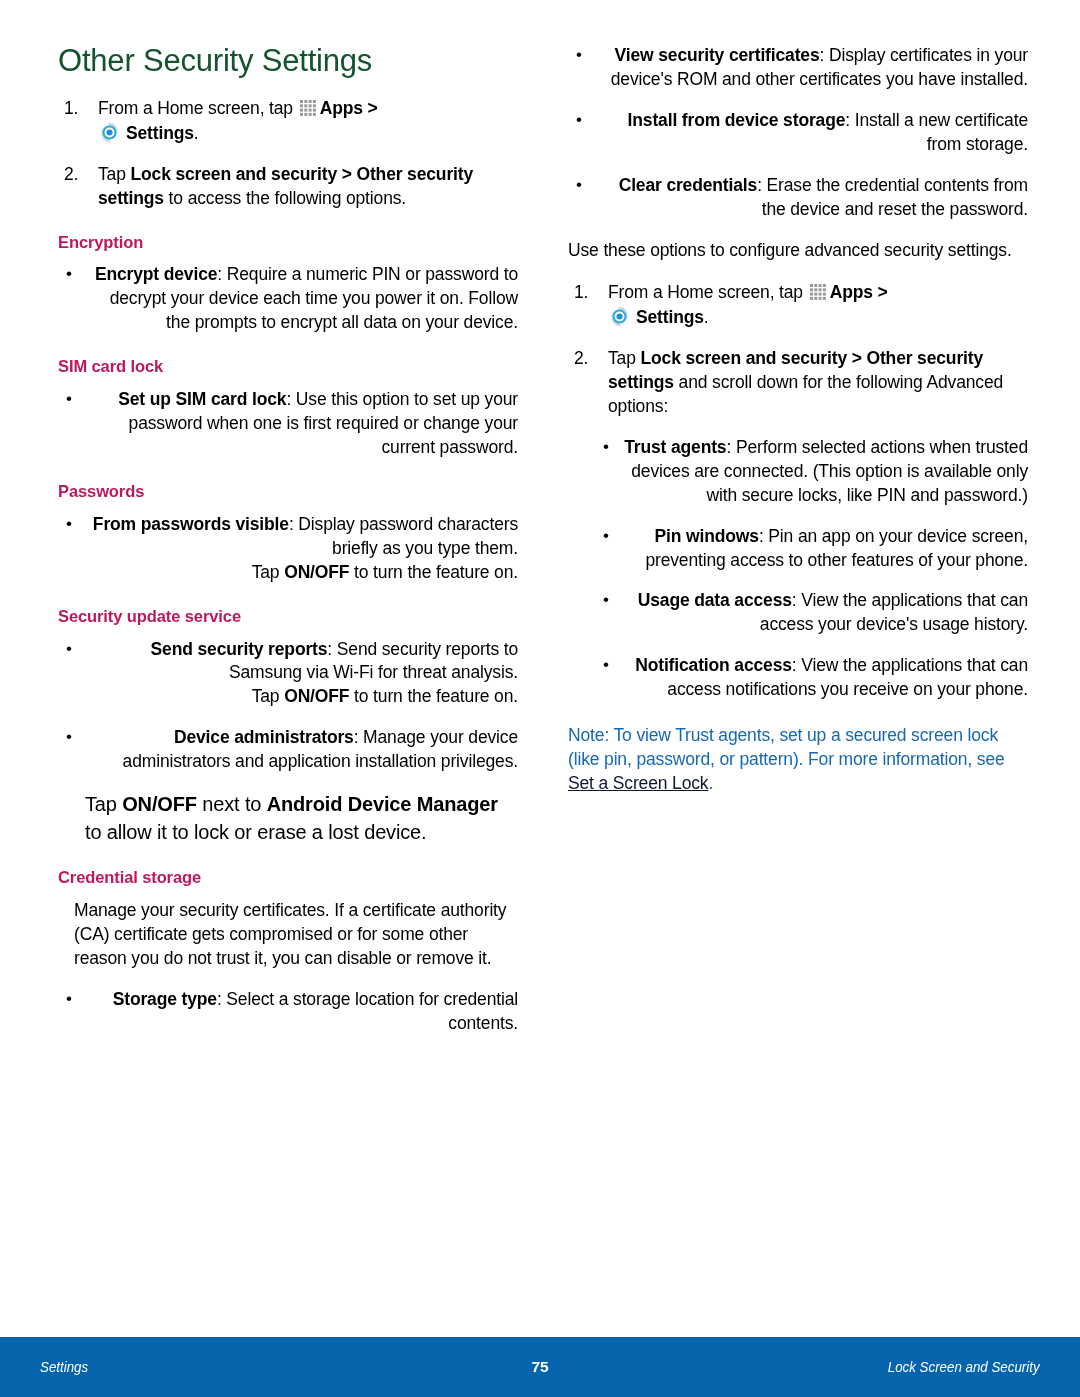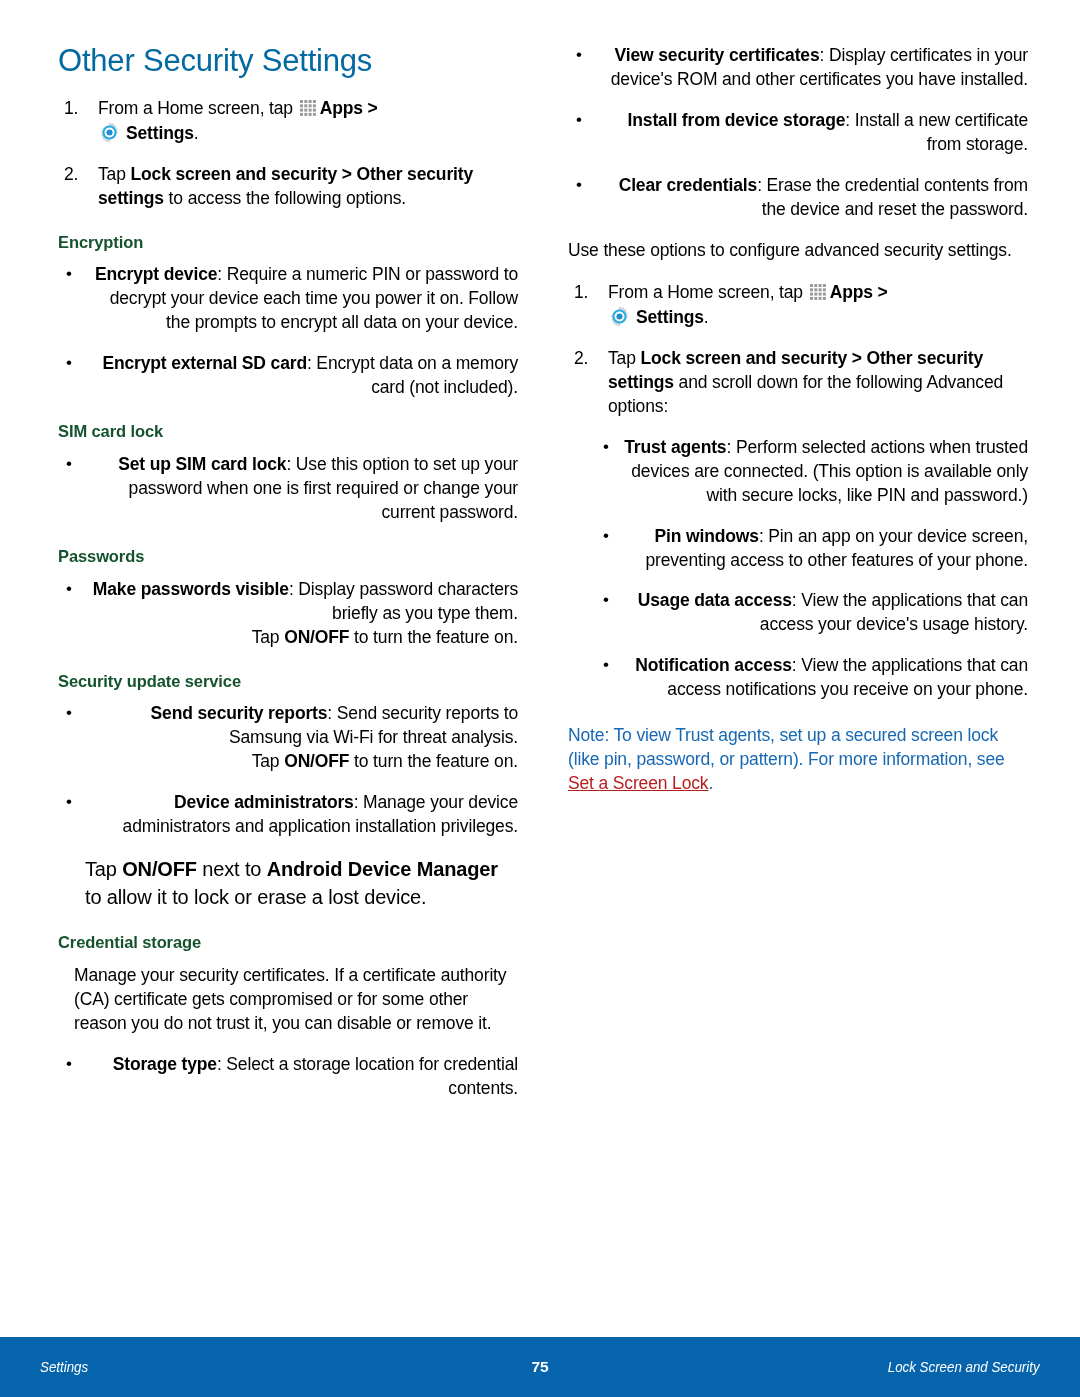--- a/index.html
+++ b/index.html
@@ -28,31 +28,31 @@
   .col {
     position: absolute;
     top: 44px;
     width: 460px;
   }
   .col-left  { left: 58px; }
   .col-right { left: 568px; }
 
   
   .h1 {
-    color: #0369a1;
+    color: #14532d;
     font-size: 31px;
     font-weight: normal;
     line-height: 1.12;
     letter-spacing: -0.2px;
     margin: 0 0 18px 0;
   }
   .h1.second { margin-top: 44px; }
 
   .h3 {
-    color: #14532d;
+    color: #be185d;
     font-size: 16.5px;
     font-weight: bold;
     line-height: 1.2;
     margin: 22px 0 11px 0;
     letter-spacing: -0.1px;
   }
 
   
   .para {
     font-size: 17.5px;
@@ -115,21 +115,21 @@
   
   .note {
     color: #1668b3;
     font-size: 17.5px;
     line-height: 1.37;
     margin: 22px 0 0 0;
     letter-spacing: -0.15px;
   }
   .note .note-label { font-weight: normal; }
   .note .lnk {
-    color: #b91c1c;
+    color: #0f172a;
     text-decoration: underline;
   }
 
   
   .apps-icon {
     display: inline-block;
     width: 19px;
     height: 17px;
     vertical-align: -3px;
     margin: 0 1px 0 2px;
@@ -222,36 +222,33 @@
         <span class="num">2.</span>
         <span>Tap </span><b>Lock screen and security &gt; Other security settings</b><span> to access the following options.</span>
       </li>
     </ol>
 
     <h3 class="h3">Encryption</h3>
     <ul class="bullets">
       <li class="bullet">
         <b>Encrypt device</b><span>: Require a numeric PIN or password to decrypt your device each time you power it on. Follow the prompts to encrypt all data on your device.</span>
       </li>
-      <li class="bullet">
-        <b>Encrypt external SD card</b><span>: Encrypt data on a memory card (not included).</span>
-      </li>
     </ul>
 
     <h3 class="h3">SIM card lock</h3>
     <ul class="bullets">
       <li class="bullet">
         <b>Set up SIM card lock</b><span>: Use this option to set up your password when one is first required or change your current password.</span>
       </li>
     </ul>
 
     <h3 class="h3">Passwords</h3>
     <ul class="bullets">
       <li class="bullet">
-        <b>Make passwords visible</b><span>: Display password characters briefly as you type them.</span><br>
+        <b>From passwords visible</b><span>: Display password characters briefly as you type them.</span><br>
         <span>Tap </span><b>ON/OFF</b><span> to turn the feature on.</span>
       </li>
     </ul>
 
     <h3 class="h3">Security update service</h3>
     <ul class="bullets">
       <li class="bullet">
         <b>Send security reports</b><span>: Send security reports to Samsung via Wi-Fi for threat analysis.</span><br>
         <span>Tap </span><b>ON/OFF</b><span> to turn the feature on.</span>
       </li>

